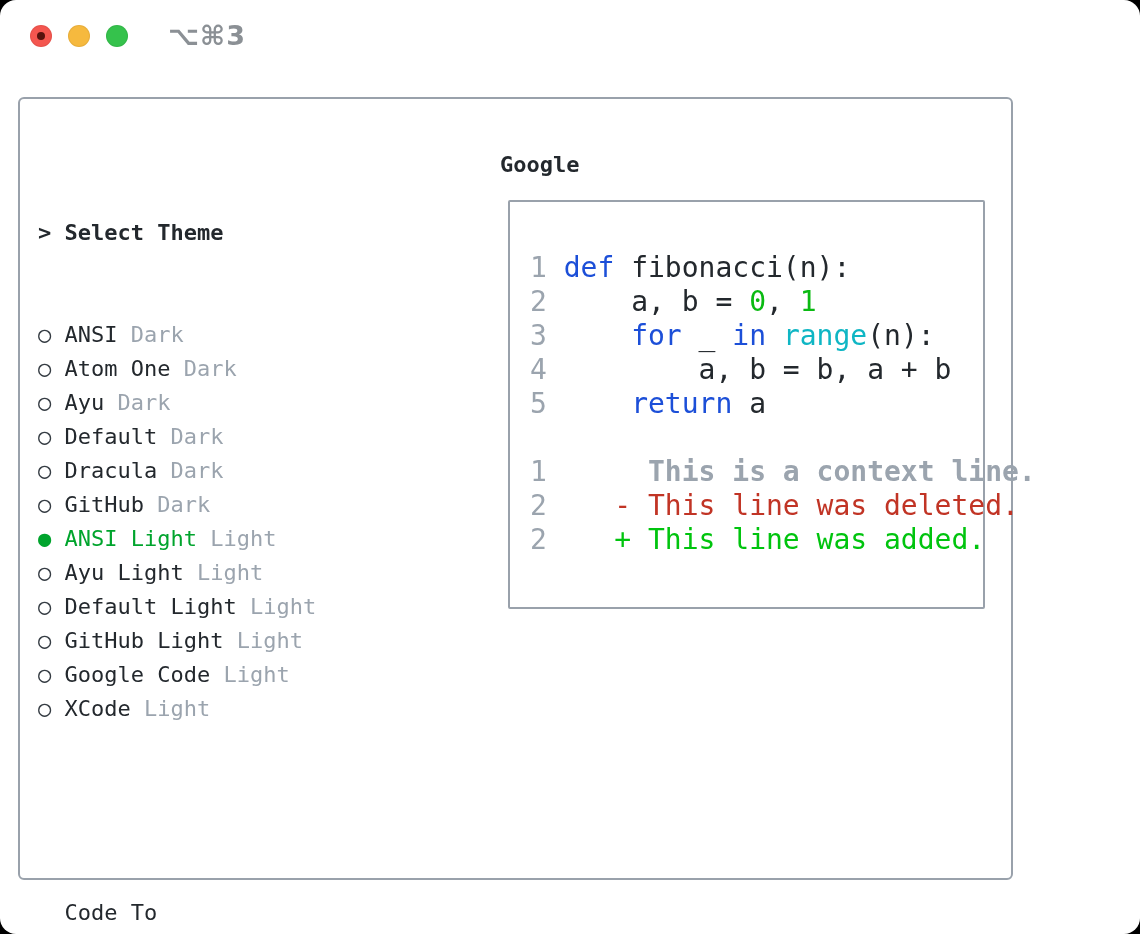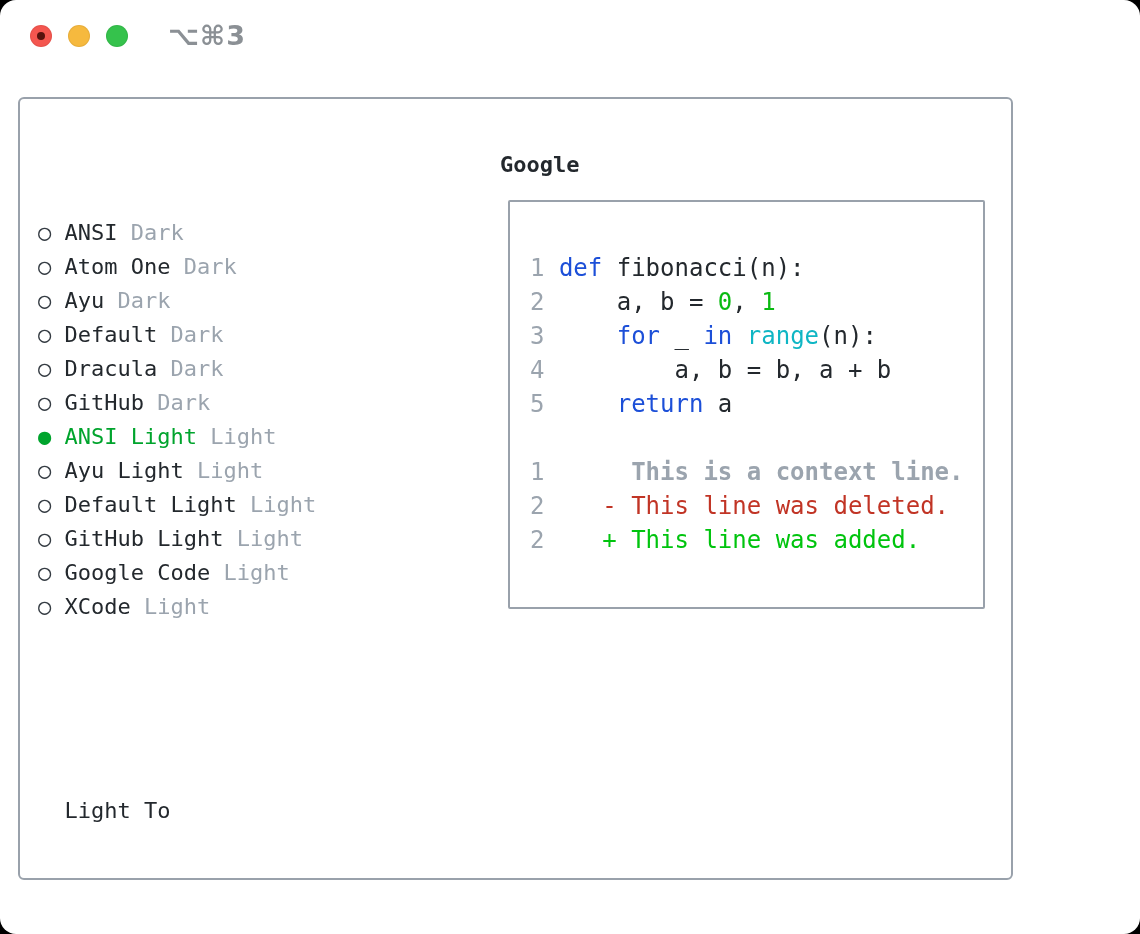--- a/index.html
+++ b/index.html
@@ -19,21 +19,21 @@
   .row{min-height:34px;}
   .bold{font-weight:bold;}
   .muted{color:var(--muted);}
   .bullet{color:#353c43;}
   .bullet.sel{color:var(--green);}
   .tname.sel{color:var(--green);}
   .indent2{padding-left:2ch;}
   
   .preview-title{position:absolute;left:500px;top:148px;font-size:22px;line-height:34px;font-weight:bold;color:var(--fg);}
   .preview-box{position:absolute;left:508px;top:200px;width:477px;height:409px;border:2px solid var(--border);border-radius:2px;box-sizing:border-box;}
-  .code-block{position:absolute;left:20px;top:49px;font-size:24px;line-height:34px;white-space:pre;color:var(--fg);}
+  .code-block{position:absolute;left:20px;top:49px;font-size:28px;line-height:34px;white-space:pre;color:var(--fg);}
   .tok-fg{color:var(--fg);}
   .tok-kw{color:var(--kw);}
   .tok-num{color:var(--num);}
   .tok-builtin{color:var(--builtin);}
   .diff-context{color:var(--muted);font-weight:bold;}
   .diff-deleted{color:var(--deleted);}
   .diff-added{color:var(--added);margin-top:12px;}
 </style>
 </head>
 <body>
@@ -45,23 +45,24 @@
         <span class="dot"></span>
       </span>
     <span class="tl yellow"></span>
     <span class="tl green"></span>
     <span class="shortcut">⌥⌘3</span>
   </div>
 
   <div class="main-box"></div>
 
   <div class="left-col">
+    <div class="row bold">&gt; Select Theme</div>
     <div><div class="row"><span class="bullet">○ </span><span class="tname">ANSI</span><span class="muted"> Dark</span></div><div class="row"><span class="bullet">○ </span><span class="tname">Atom One</span><span class="muted"> Dark</span></div><div class="row"><span class="bullet">○ </span><span class="tname">Ayu</span><span class="muted"> Dark</span></div><div class="row"><span class="bullet">○ </span><span class="tname">Default</span><span class="muted"> Dark</span></div><div class="row"><span class="bullet">○ </span><span class="tname">Dracula</span><span class="muted"> Dark</span></div><div class="row"><span class="bullet">○ </span><span class="tname">GitHub</span><span class="muted"> Dark</span></div><div class="row"><span class="bullet sel">● </span><span class="tname sel">ANSI Light</span><span class="muted"> Light</span></div><div class="row"><span class="bullet">○ </span><span class="tname">Ayu Light</span><span class="muted"> Light</span></div><div class="row"><span class="bullet">○ </span><span class="tname">Default Light</span><span class="muted"> Light</span></div><div class="row"><span class="bullet">○ </span><span class="tname">GitHub Light</span><span class="muted"> Light</span></div><div class="row"><span class="bullet">○ </span><span class="tname">Google Code</span><span class="muted"> Light</span></div><div class="row"><span class="bullet">○ </span><span class="tname">XCode</span><span class="muted"> Light</span></div></div>
     <div class="row"></div>
-    <div class="row indent2">Light To</div>
+    <div class="row indent2">Code To</div>
     
     
     
     
   </div>
 
   <div class="preview-title">Google</div>
 
   <div class="preview-box">
     <div class="code-block"><div class="row"><span class="muted">1 </span><span class="tok-kw">def</span><span class="tok-fg"> fibonacci(n):</span></div><div class="row"><span class="muted">2 </span><span class="tok-fg">    a, b = </span><span class="tok-num">0</span><span class="tok-fg">, </span><span class="tok-num">1</span></div><div class="row"><span class="muted">3 </span><span class="tok-fg">    </span><span class="tok-kw">for</span><span class="tok-fg"> _ </span><span class="tok-kw">in</span><span class="tok-fg"> </span><span class="tok-builtin">range</span><span class="tok-fg">(n):</span></div><div class="row"><span class="muted">4 </span><span class="tok-fg">        a, b = b, a + b</span></div><div class="row"><span class="muted">5 </span><span class="tok-fg">    </span><span class="tok-kw">return</span><span class="tok-fg"> a</span></div><div class="row"></div><div class="row"><span class="muted">1</span><span class="diff-context">      This is a context line.</span></div><div class="row"><span class="muted">2</span><span class="diff-deleted">    - This line was deleted.</span></div><div class="row"><span class="muted">2</span><span class="diff-added">    + This line was added.</span></div></div>

